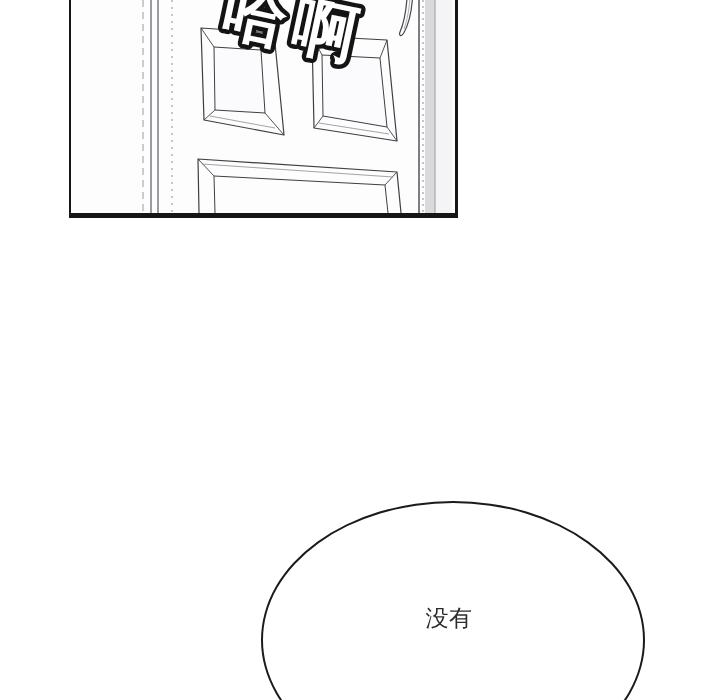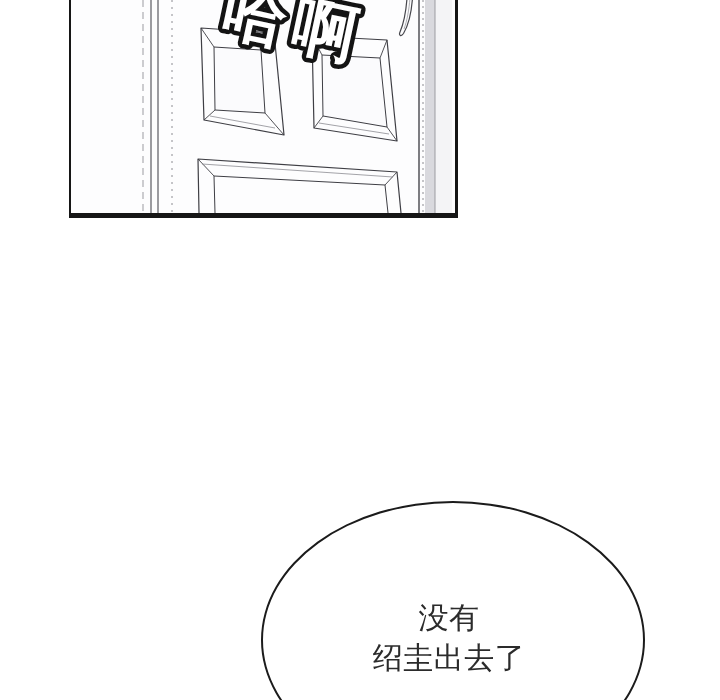--- a/index.html
+++ b/index.html
@@ -53,21 +53,21 @@
     background: #ffffff;
     border: 2px solid #1b1b1b;
     border-radius: 50%;
   }
   .bubble-text {
     position: absolute;
     top: 95px;
     left: 0;
     right: 8px;
     text-align: center;
-    font-size: 30px;
+    font-size: 23px;
     line-height: 40px;
     letter-spacing: 0.5px;
     color: #2b2b2b;
   }
 </style>
 </head>
 <body>
 
 <div class="page">
 
@@ -124,17 +124,16 @@
     </svg>
 
     <svg class="sfx-layer" viewBox="0 0 384 213" xmlns="http://www.w3.org/2000/svg">
       <text class="sfx-text" x="148" y="30" transform="rotate(12 148 30)" font-size="64" letter-spacing="8" fill="#ffffff" stroke="#141414" stroke-width="9" stroke-linejoin="round" paint-order="stroke">哈啊</text>
     </svg>
   </section>
 
   <div class="bubble">
     <div class="bubble-text">
       <div>没有</div>
-      <div>绍圭出去了</div>
     </div>
   </div>
 
 </div>
 
 </body></html>

